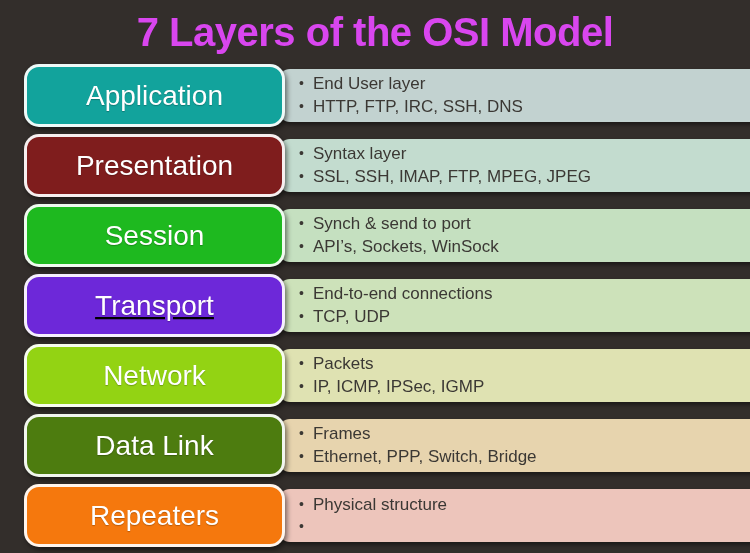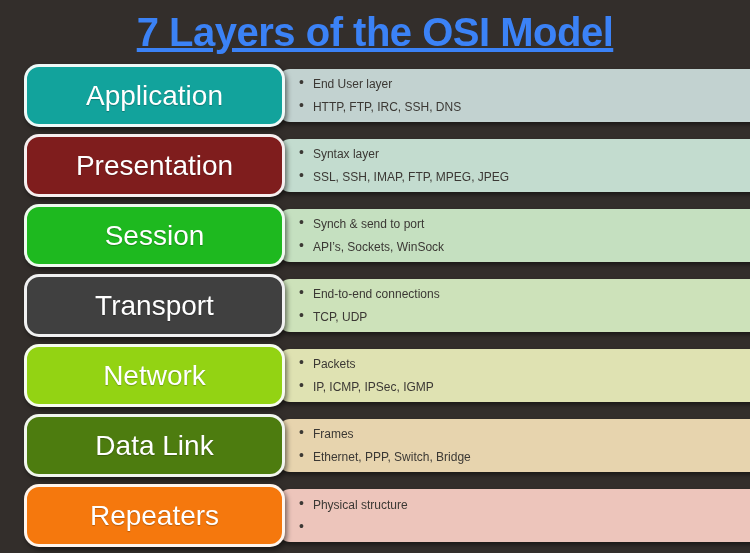--- a/index.html
+++ b/index.html
@@ -39,27 +39,27 @@
     display: flex; flex-direction: column; justify-content: center;
     padding-left: 20px; gap: 3px;
     z-index: 1;
     box-shadow: 2px 3px 4px rgba(0,0,0,0.45);
   }
   .bullet-line { display: flex; align-items: baseline; line-height: 19px; }
   .dot {
     color: #3b3834; font-size: 14px; margin-right: 9px;
     position: relative; top: -1px;
   }
-  .bullet-text { color: #3b3834; font-size: 12px; }
+  .bullet-text { color: #3b3834; font-size: 17px; }
 </style>
 </head>
 <body style="background: rgb(51, 46, 43);">
 
 <div class="stage">
-  <div class="title" style="color: #3b82f6; text-decoration: underline;">7 Layers of the OSI Model</div>
+  <div class="title" style="color: #d946ef;">7 Layers of the OSI Model</div>
 
   <div class="rows">
 
     <div class="row">
       <div class="btn" style="background: rgb(18, 163, 156);">
         <span class="btn-label">Application</span>
       </div>
       <div class="panel" style="background: rgb(194, 210, 208);">
         <div class="bullet-line">
           <span class="dot">•</span>
@@ -98,21 +98,21 @@
           <span class="bullet-text">Synch &amp; send to port</span>
         </div>
         <div class="bullet-line">
           <span class="dot">•</span>
           <span class="bullet-text">API’s, Sockets, WinSock</span>
         </div>
       </div>
     </div>
 
     <div class="row">
-      <div class="btn" style="background: #404040;">
+      <div class="btn" style="background: #6d28d9; text-decoration: underline;">
         <span class="btn-label">Transport</span>
       </div>
       <div class="panel" style="background: rgb(205, 226, 186);">
         <div class="bullet-line">
           <span class="dot">•</span>
           <span class="bullet-text">End-to-end connections</span>
         </div>
         <div class="bullet-line">
           <span class="dot">•</span>
           <span class="bullet-text">TCP, UDP</span>

